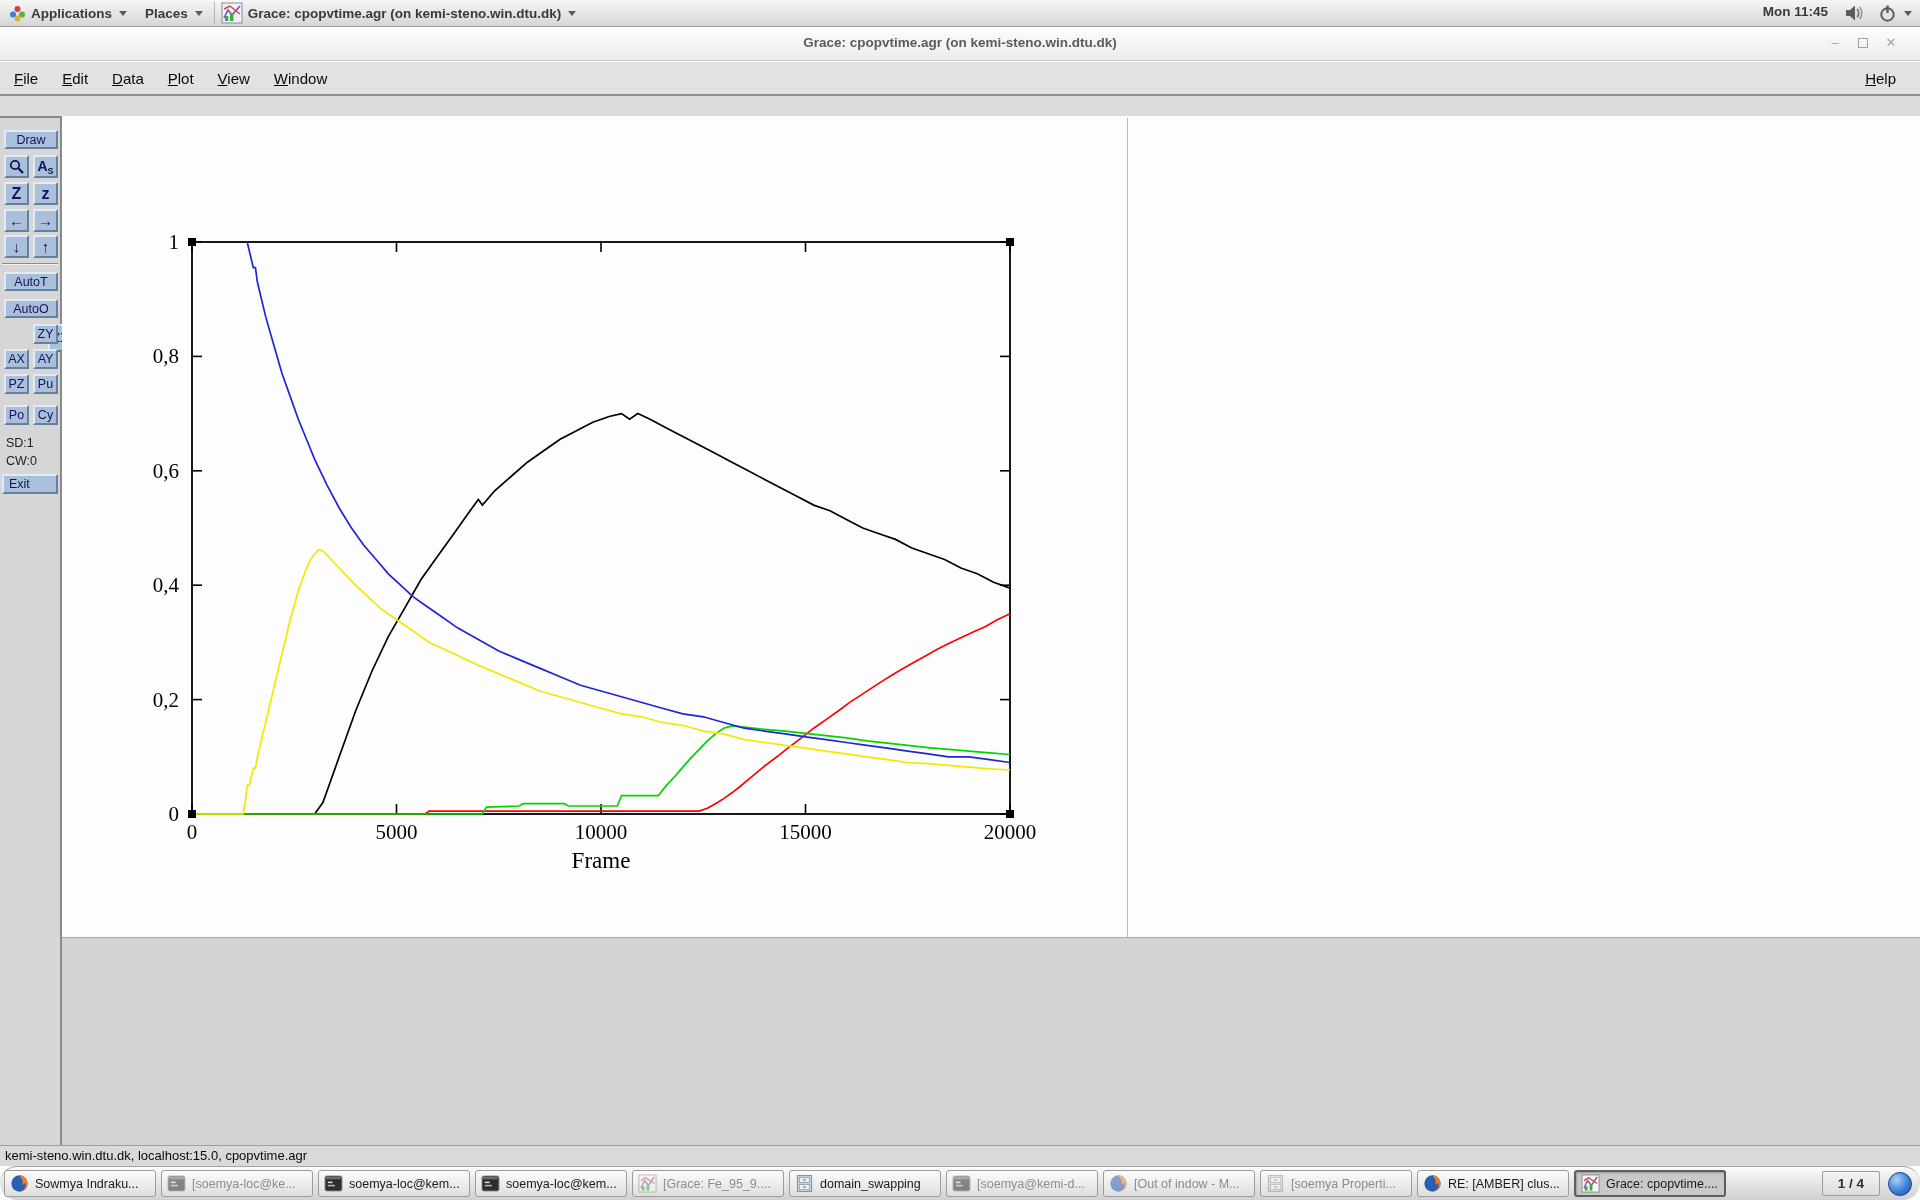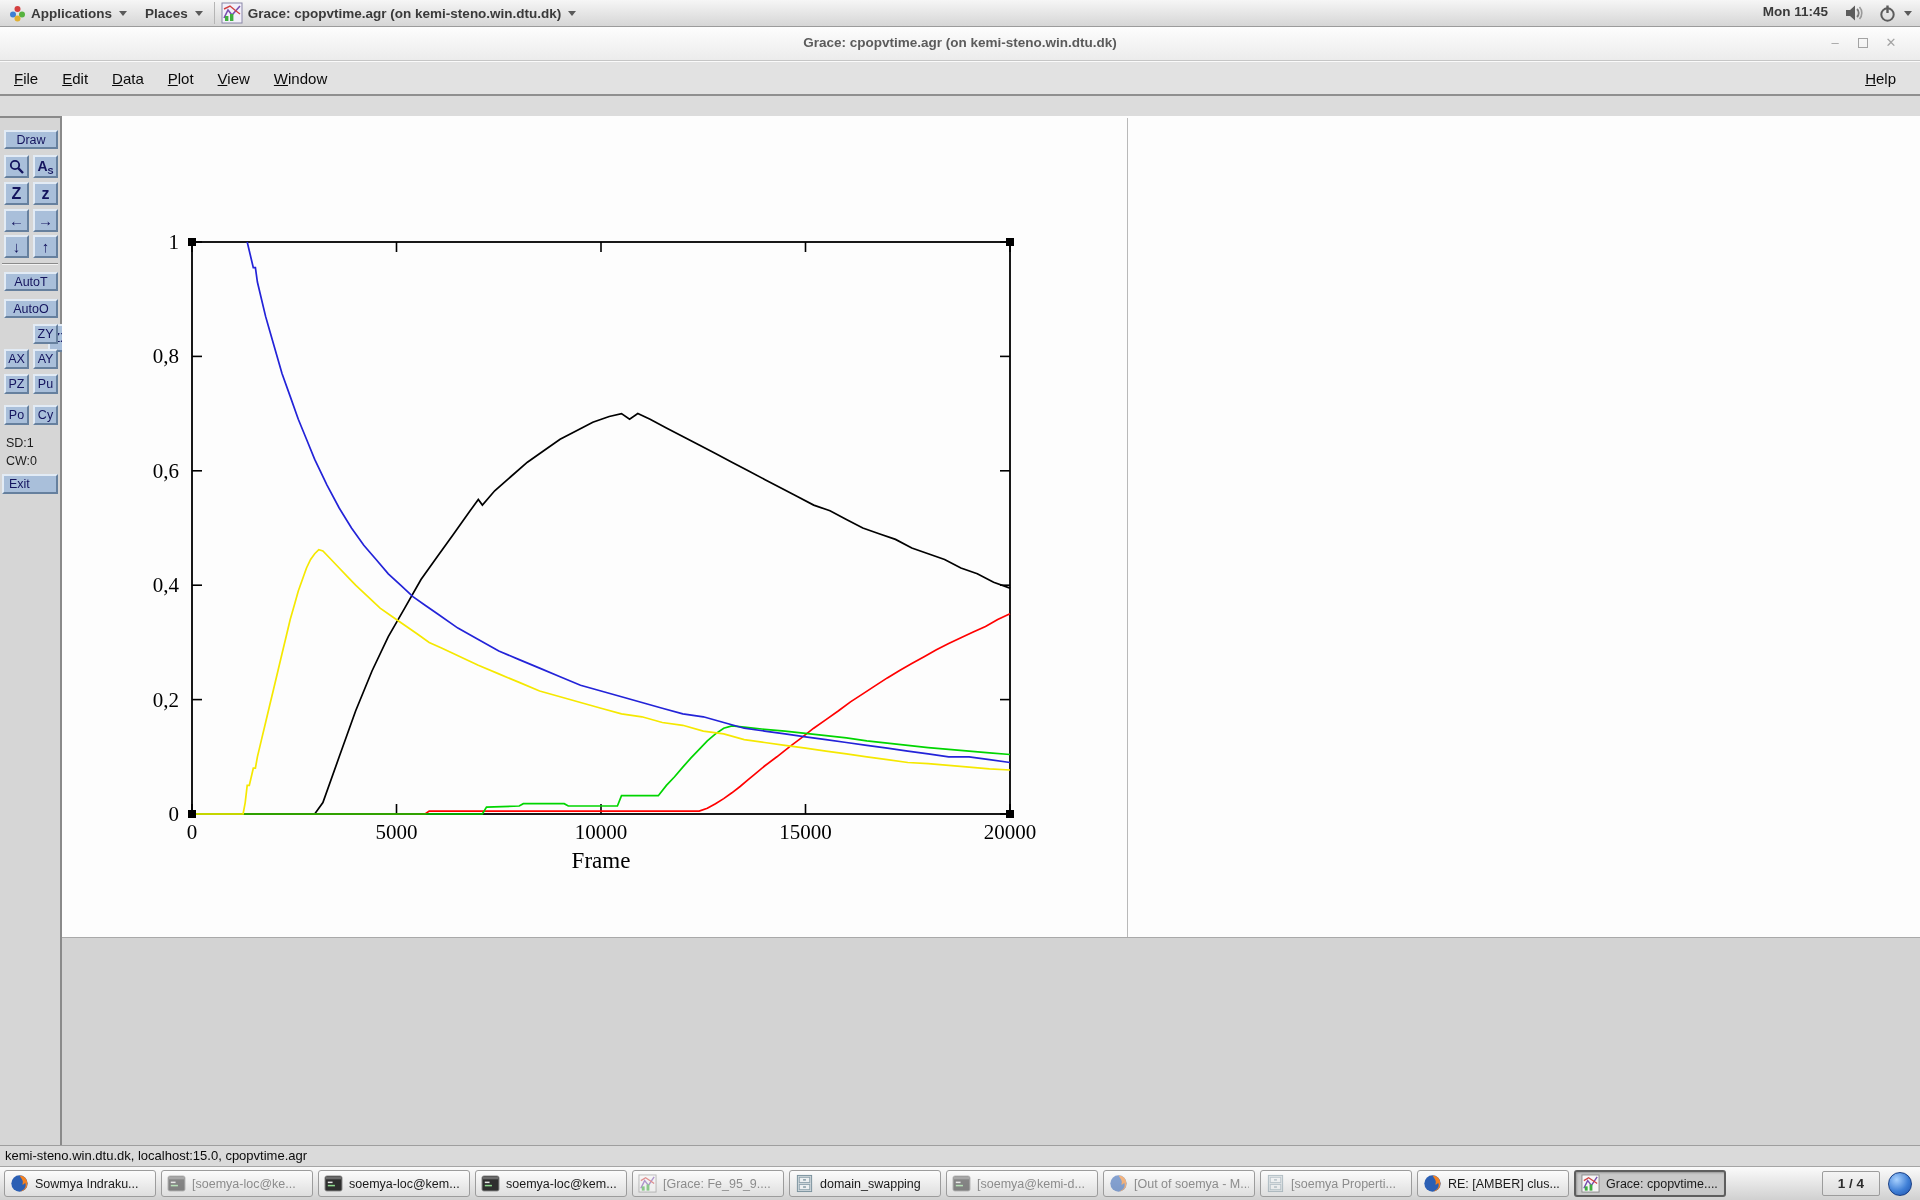--- a/index.html
+++ b/index.html
@@ -69,21 +69,21 @@
   .legend-row { display:flex; align-items:center; height:18px; }
   .legend-line { width:48px; height:2px; margin-left:10px; flex:none; }
   .legend-label { margin-left:12px; font-family:"Liberation Serif", serif; font-size:17px; color:#000; }
 
   .statusbar { position:absolute; left:0; top:1118px; width:1920px; height:21px; background:#dadada;
     border-top:1px solid #9e9e9e; font-size:13px; color:#0a0a0a; padding:2px 0 0 5px; }
 
   
   .taskbar { position:absolute; left:0; top:1166px; width:1920px; height:34px;
     background:linear-gradient(#fbfbfb,#d0d0d0); border-top:1px solid #a5a5a5;
-    display:flex; align-items:center; padding:0 4px; }
+    display:flex; align-items:center; padding:0 4px;border-radius:17px; }
   .task-btn { flex:none; width:152px; height:27px; margin-right:5px; border-radius:3px;
     border:1px solid #9c9c9c; background:linear-gradient(#fcfcfc,#dedede);
     display:flex; align-items:center; gap:6px; padding:0 5px; overflow:hidden;
     font-size:12.5px; color:#1a1a1a; white-space:nowrap; cursor:default; }
   .task-btn.minimized { color:#8c8c8c; }
   .task-btn.minimized .ticon { opacity:.55; }
   .task-btn.active { background:#c9c9c9; border:2px solid #5e5e5e;
     box-shadow:inset 1px 1px 2px rgba(0,0,0,.25); }
   .ticon { flex:none; width:19px; height:19px; display:inline-flex; }
   .tlabel { overflow:hidden; text-overflow:clip; }
@@ -348,21 +348,21 @@
         </span>
         <span class="tlabel">[soemya@kemi-d...</span>
       </div>
       <div class="task-btn minimized">
         <span class="ticon">
           <svg width="19" height="19" viewBox="0 0 20 20">
             <circle cx="10" cy="10" r="8.6" fill="#2b5fb4"></circle>
             <path d="M10 1.6 a8.4 8.4 0 0 1 8.4 8.4 a8.4 8.4 0 0 1 -8.4 8.4 c5.5-1.4 7.6-5.2 6-9.2 c-.9 1.6-2 1.9-3.1 1.8 c1.8-3.4-.6-5.8-2.9-9.4z" fill="#f38020"></path>
           </svg>
         </span>
-        <span class="tlabel">[Out of soemya - M...</span>
+        <span class="tlabel">[Out of indow - M...</span>
       </div>
       <div class="task-btn minimized">
         <span class="ticon">
           <svg width="19" height="19" viewBox="0 0 20 20">
             <rect x="2.5" y="1.5" width="15" height="17" fill="#cfd8dc" stroke="#78909c"></rect>
             <rect x="4.5" y="3.5" width="11" height="5.5" fill="#eceff1" stroke="#90a4ae"></rect>
             <rect x="4.5" y="11" width="11" height="5.5" fill="#eceff1" stroke="#90a4ae"></rect>
             <rect x="8.5" y="5.5" width="3" height="1.4" fill="#78909c"></rect>
             <rect x="8.5" y="13" width="3" height="1.4" fill="#78909c"></rect>
           </svg>

